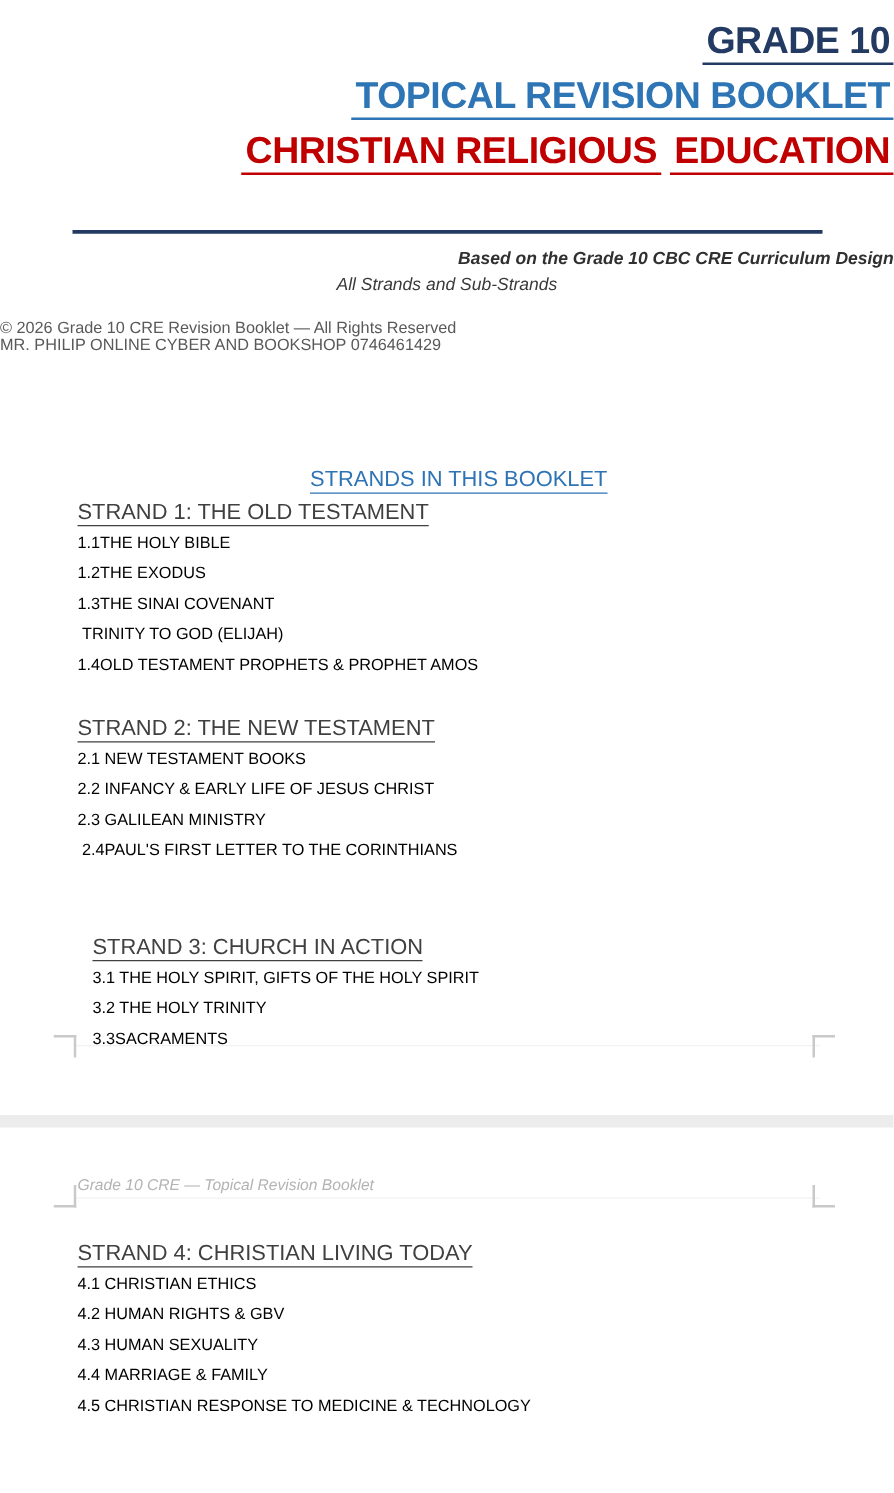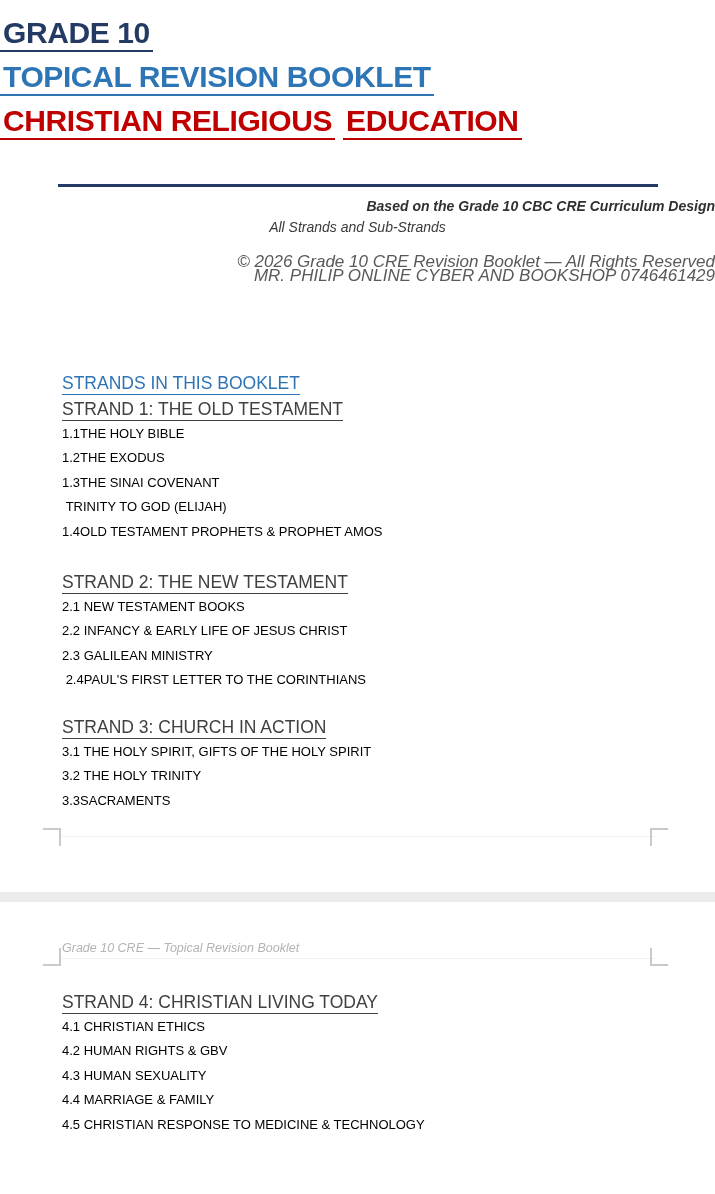--- a/index.html
+++ b/index.html
@@ -10,21 +10,21 @@
     background: #ffffff;
     font-family: "Liberation Sans", sans-serif;
     overflow: hidden;
   }
 
   
   .title-block {
     position: absolute;
     top: 11px; left: 0;
     width: 715px;
-    text-align: left;
+    text-align: right;
   }
   .t-line {
     height: 44px;
     line-height: 44px;
     font-weight: bold;
     font-size: 30px;
     letter-spacing: -0.4px;
   }
   .u {
     display: inline-block;
@@ -50,42 +50,41 @@
     text-align: center;
     font-style: italic;
     font-size: 14px;
     line-height: 21px;
     color: #3a3a3a;
   }
   .tagline .bold { font-weight: bold; color: #303030; text-align: right; }
   .copyright {
     position: absolute;
     top: 255px; left: 0; width: 715px;
-    text-align: right;
-    font-style: italic;
-    font-size: 17px;
+    text-align: left;
+    font-size: 13px;
     line-height: 14px;
     color: #595959;
   }
 
   
   .section { position: absolute; left: 62px; width: 610px; }
   .heading { font-size: 17.5px; line-height: 26px; font-weight: 400; }
   .heading .hu { border-bottom: 1.5px solid currentColor; padding-bottom: 1px; }
-  .h-blue  { color: #2E74B5; }
+  .h-blue  { color: #2E74B5; text-align: center; }
   .h-green { color: #404040; }
   .item {
     font-size: 13px;
     line-height: 24.4px;
     color: #000000;
     white-space: pre-wrap;
   }
   .sec-a { top: 370px; }
   .sec-b { top: 569px; }
-  .sec-c { top: 714px; }
+  .sec-c { top: 744px; margin-left: 12px; }
   .sec-d { top: 989px; }
 
   
   .mark { position: absolute; width: 16px; height: 16px; }
   .m-p1-left  { left: 43px;  top: 828px; border-top: 2px solid #c9c9c9;    border-right: 2px solid #c9c9c9; }
   .m-p1-right { left: 650px; top: 828px; border-top: 2px solid #c9c9c9;    border-left: 2px solid #c9c9c9; }
   .m-p2-left  { left: 43px;  top: 948px; border-bottom: 2px solid #c9c9c9; border-right: 2px solid #c9c9c9; }
   .m-p2-right { left: 650px; top: 948px; border-bottom: 2px solid #c9c9c9; border-left: 2px solid #c9c9c9; }
 
   .boundary-line {

